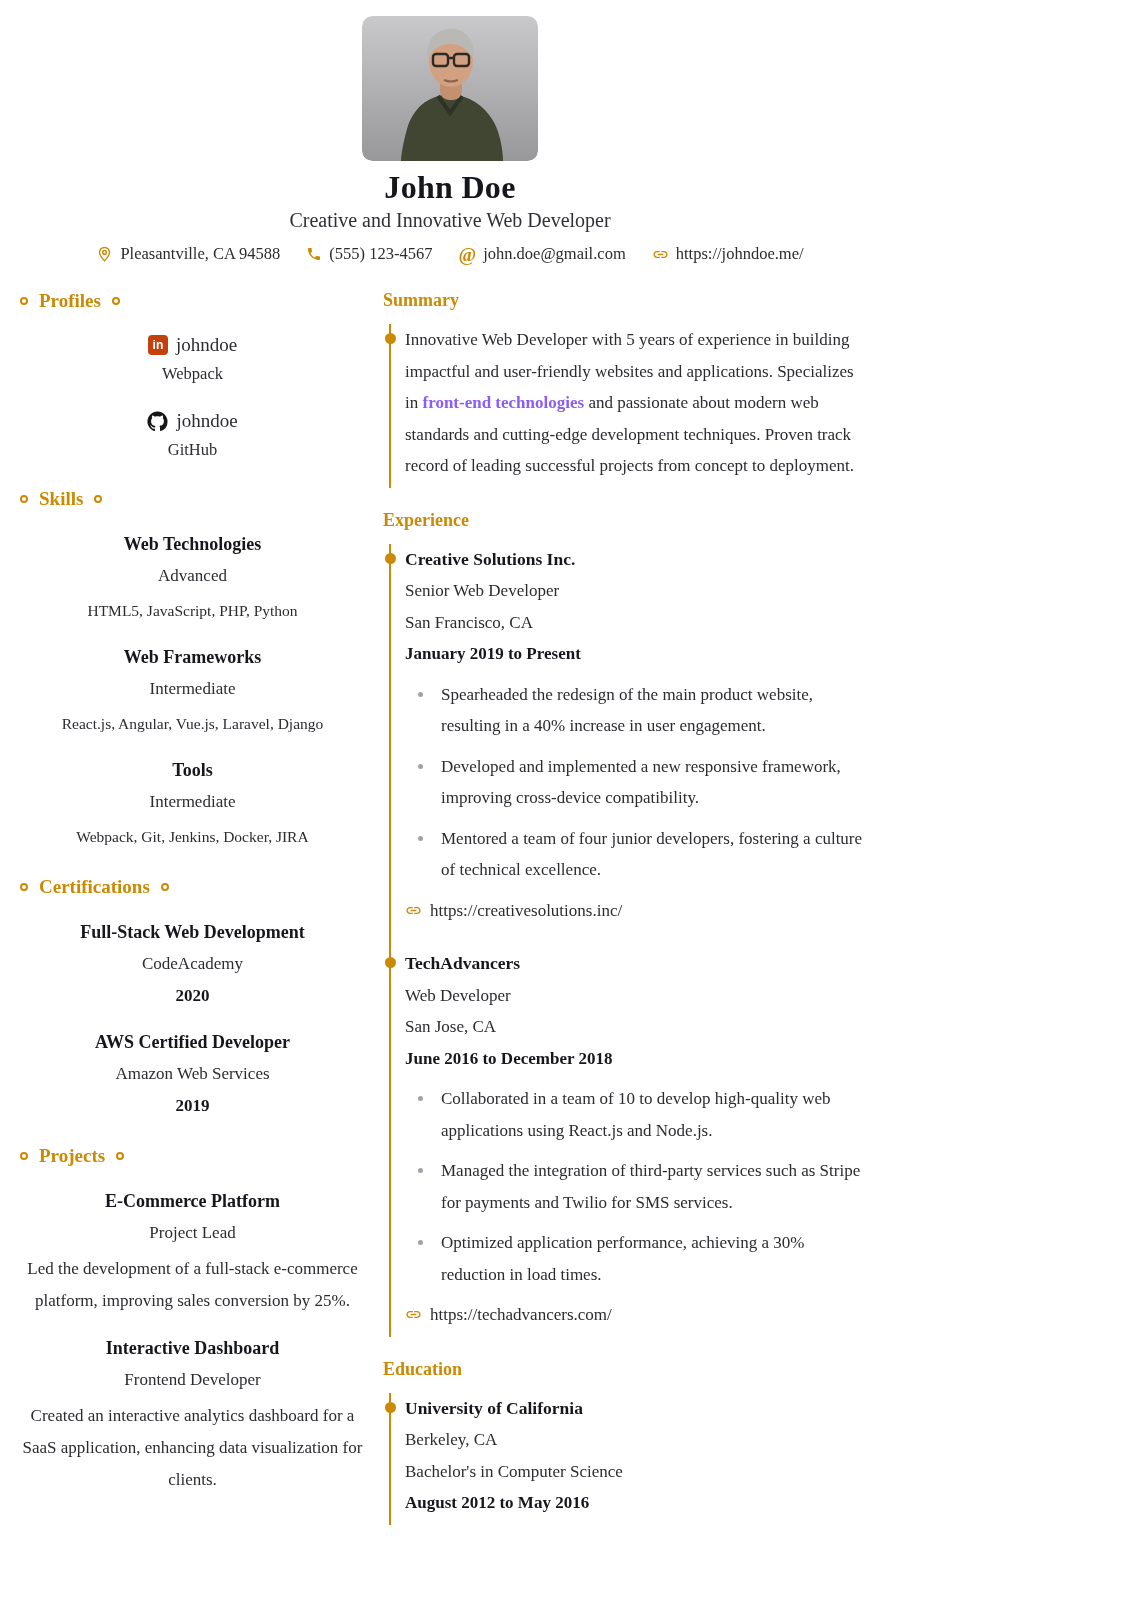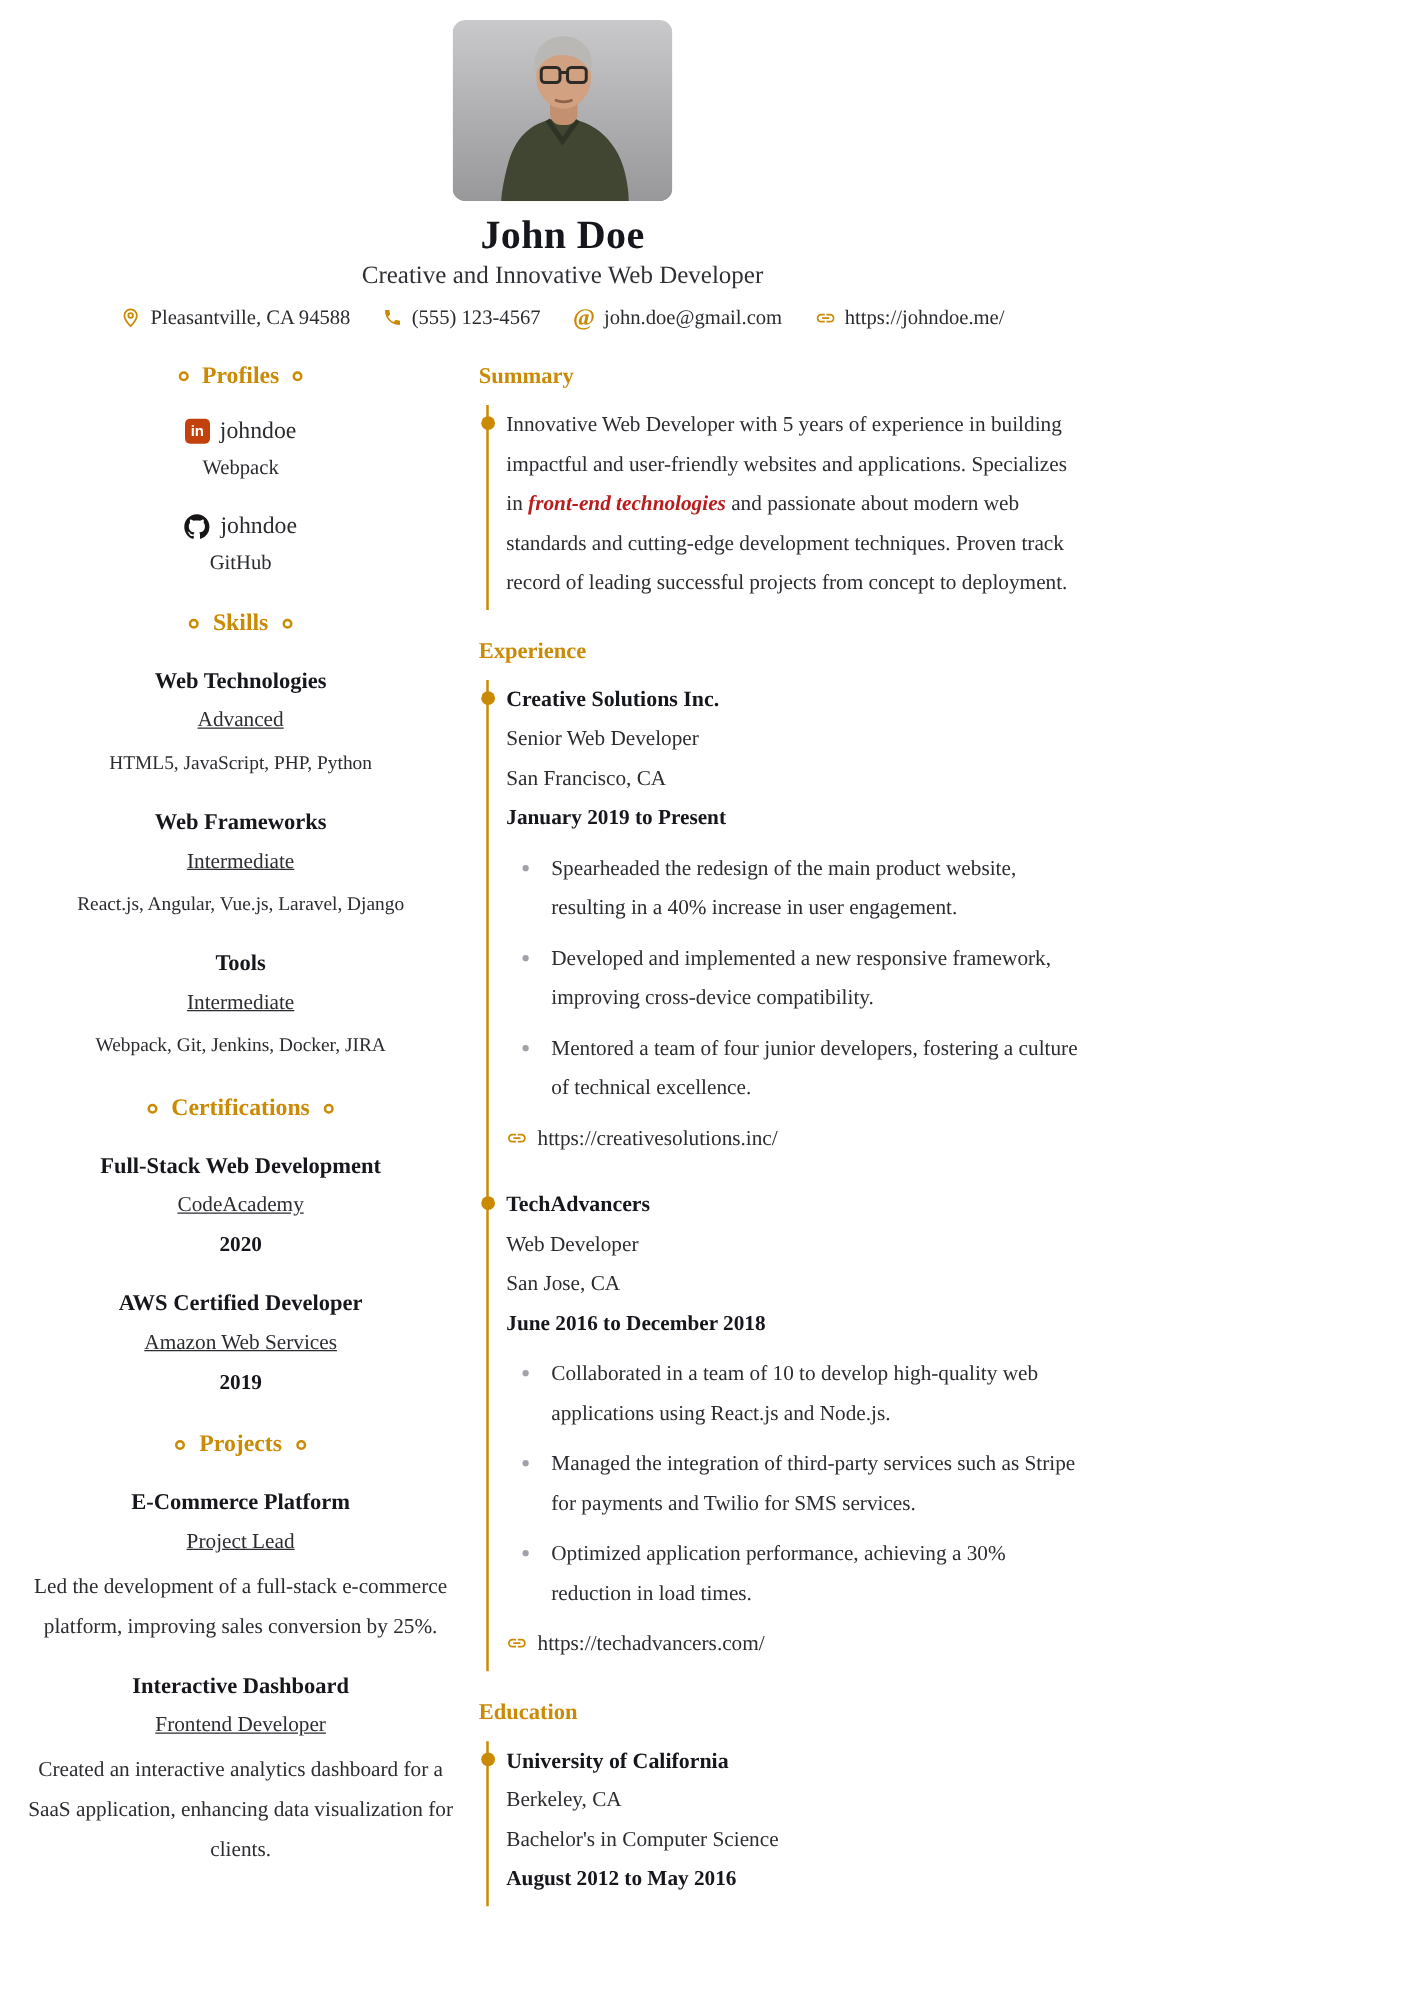--- a/index.html
+++ b/index.html
@@ -41,21 +41,21 @@
   
   .columns{
     display:grid;grid-template-columns:345px 1fr;gap:18px;
     padding:26px 36px 50px 20px;align-items:start;
   }
   
   .sidebar{text-align:center;}
   .side-section{margin-bottom:10px;}
   .side-heading{
     color:var(--accent);font-size:19px;font-weight:700;
-    display:flex;align-items:center;justify-content:center;gap:11px;
+    display:flex;align-items:center;justify-content:flex-start;gap:11px;
     margin:24px 0 18px 0;
   }
   .side-section:first-child .side-heading{margin-top:0;}
   .ring{
     width:8px;height:8px;border:2px solid var(--accent);border-radius:50%;
     display:inline-block;flex:0 0 auto;
   }
   .profile-item{margin-bottom:18px;}
   .profile-user{
     display:flex;align-items:center;justify-content:center;gap:8px;
@@ -63,41 +63,41 @@
   }
   .linkedin-badge{
     width:20px;height:20px;border-radius:4px;background:#c2410c;color:#fff;
     font-family:"Liberation Sans",sans-serif;font-weight:700;font-size:12px;
     display:inline-flex;align-items:center;justify-content:center;line-height:1;
   }
   .gh-icon svg{display:block;}
   .profile-network{font-size:16.5px;line-height:28px;}
   .side-item{margin-bottom:15px;}
   .side-item-name{font-size:18px;font-weight:700;color:var(--strong);line-height:32px;}
-  .side-item-sub{font-size:17px;line-height:32px;text-decoration:underline;}
+  .side-item-sub{font-size:17px;line-height:32px;}
   .side-item-keywords{font-size:15.5px;line-height:30px;margin-top:4px;}
   .side-item-date{font-size:17px;font-weight:700;color:var(--strong);line-height:31px;}
   .side-item-desc{font-size:17px;line-height:32px;margin-top:4px;}
   
   .main{min-width:0;}
   .main-section{margin-bottom:22px;}
   .main-heading{
     color:var(--accent);font-size:18px;font-weight:700;margin-bottom:13px;
   }
   .t-item{
     position:relative;margin-left:6px;border-left:2px solid var(--accent);
     padding-left:14px;padding-bottom:22px;
   }
   .t-item.last{padding-bottom:6px;}
   .t-dot{
     position:absolute;left:-6.5px;top:9px;width:11px;height:11px;
     border-radius:50%;background:var(--accent);
   }
   .body-text{font-size:17px;line-height:31.5px;}
-  .body-text b{color:#b91c1c;font-style:italic;}
+  .body-text b{color:#8b5cf6;}
   .entry-company{font-size:17.5px;font-weight:700;color:var(--strong);line-height:31.5px;}
   .entry-line{font-size:17px;line-height:31.5px;}
   .entry-date{font-size:17px;font-weight:700;color:var(--strong);line-height:31.5px;}
   .bullets{list-style:none;margin-top:9px;}
   .bullets li{
     position:relative;padding-left:36px;margin-bottom:9px;
     font-size:17px;line-height:31.5px;
   }
   .bullets li::before{
     content:"";position:absolute;left:13px;top:13px;width:5px;height:5px;

